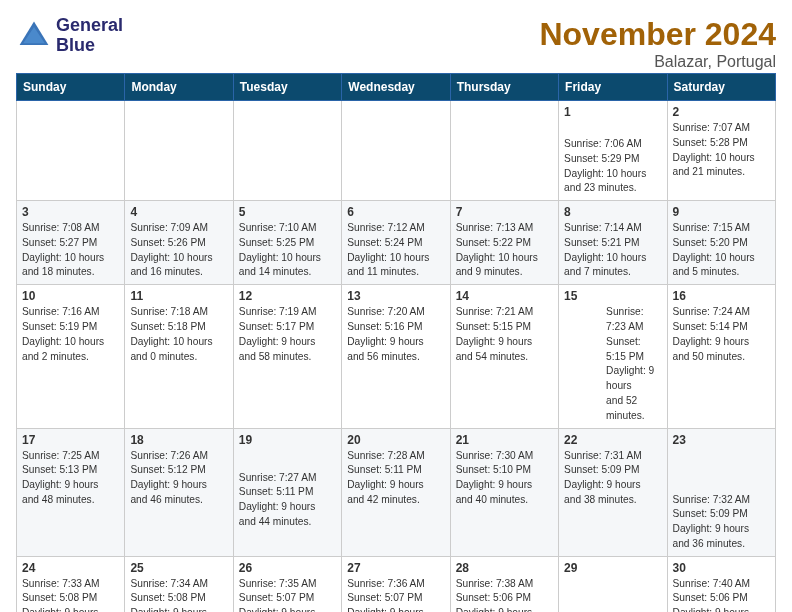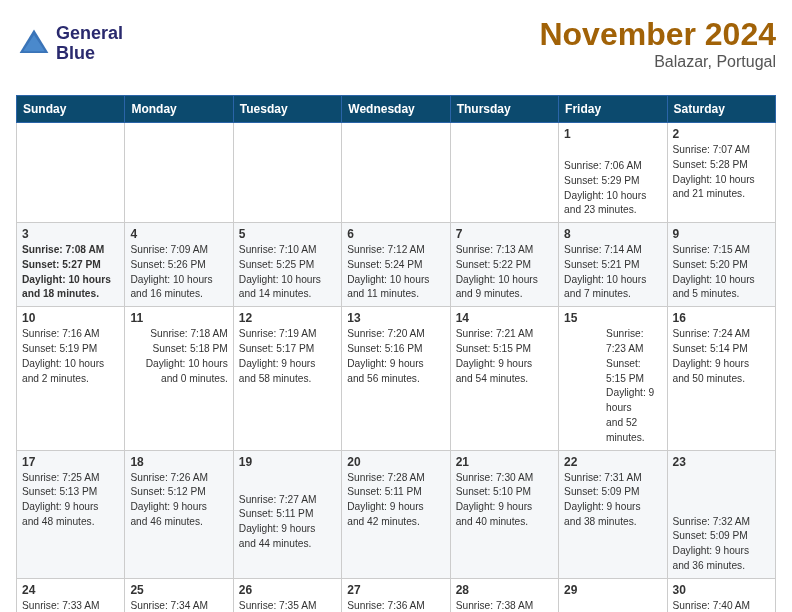--- a/index.html
+++ b/index.html
@@ -6,22 +6,22 @@
     body {
       font-family: Arial, sans-serif;
       background: #fff;
       width: 792px;
       min-height: 612px;
       padding: 16px;
     }
     .header {
       display: flex;
       justify-content: space-between;
-      align-items: center;
-      margin-bottom: 24px;
+      align-items: flex-start;
+      margin-bottom: 2px;
     }
     .logo {
       display: flex;
       align-items: center;
       gap: 4px;
     }
     .logo-text {
       font-size: 18px;
       font-weight: bold;
       color: #2a2a6e;
@@ -137,21 +137,21 @@
           <span class="day-num">2</span>
           <div class="day-info" style="white-space: pre-line;">Sunrise: 7:07 AM
 Sunset: 5:28 PM
 Daylight: 10 hours
 and 21 minutes.</div>
         </td>
       </tr>
       <tr>
         <td>
           <span class="day-num">3</span>
-          <div class="day-info" style="white-space: pre-line; font-weight: bold;">Sunrise: 7:08 AM
+          <div class="day-info" style="white-space: pre-line;">Sunrise: 7:08 AM
 Sunset: 5:27 PM
 Daylight: 10 hours
 and 18 minutes.</div>
         </td>
         <td>
           <span class="day-num">4</span>
           <div class="day-info" style="white-space: pre-line;">Sunrise: 7:09 AM
 Sunset: 5:26 PM
 Daylight: 10 hours
 and 16 minutes.</div>
@@ -195,21 +195,21 @@
       <tr>
         <td>
           <span class="day-num">10</span>
           <div class="day-info" style="white-space: pre-line;">Sunrise: 7:16 AM
 Sunset: 5:19 PM
 Daylight: 10 hours
 and 2 minutes.</div>
         </td>
         <td>
           <span class="day-num">11</span>
-          <div class="day-info" style="white-space: pre-line; text-align: right;">Sunrise: 7:18 AM
+          <div class="day-info" style="white-space: pre-line;">Sunrise: 7:18 AM
 Sunset: 5:18 PM
 Daylight: 10 hours
 and 0 minutes.</div>
         </td>
         <td>
           <span class="day-num">12</span>
           <div class="day-info" style="white-space: pre-line;">Sunrise: 7:19 AM
 Sunset: 5:17 PM
 Daylight: 9 hours
 and 58 minutes.</div>

